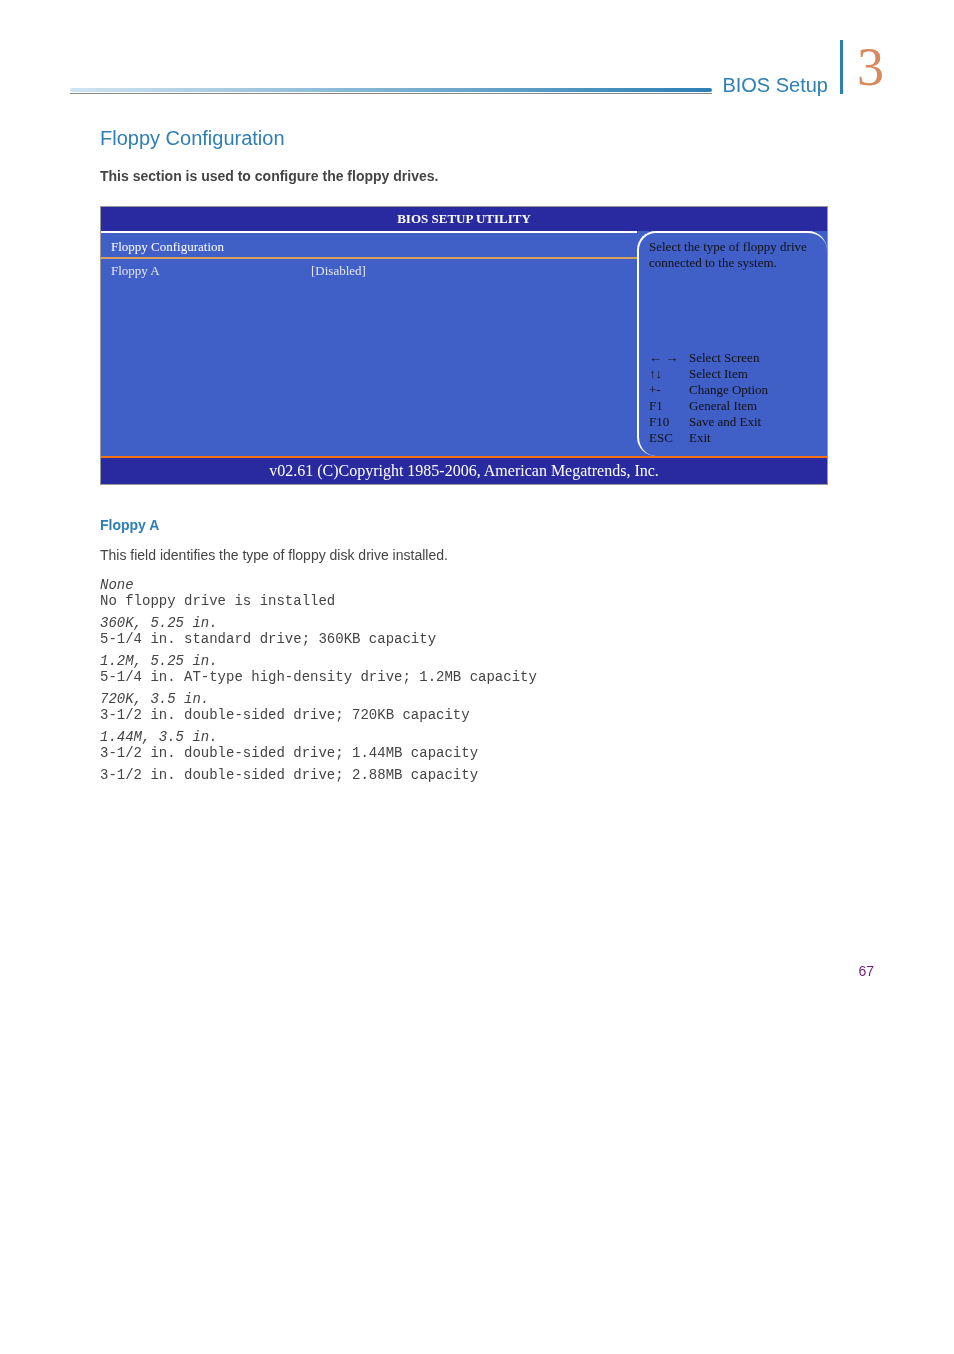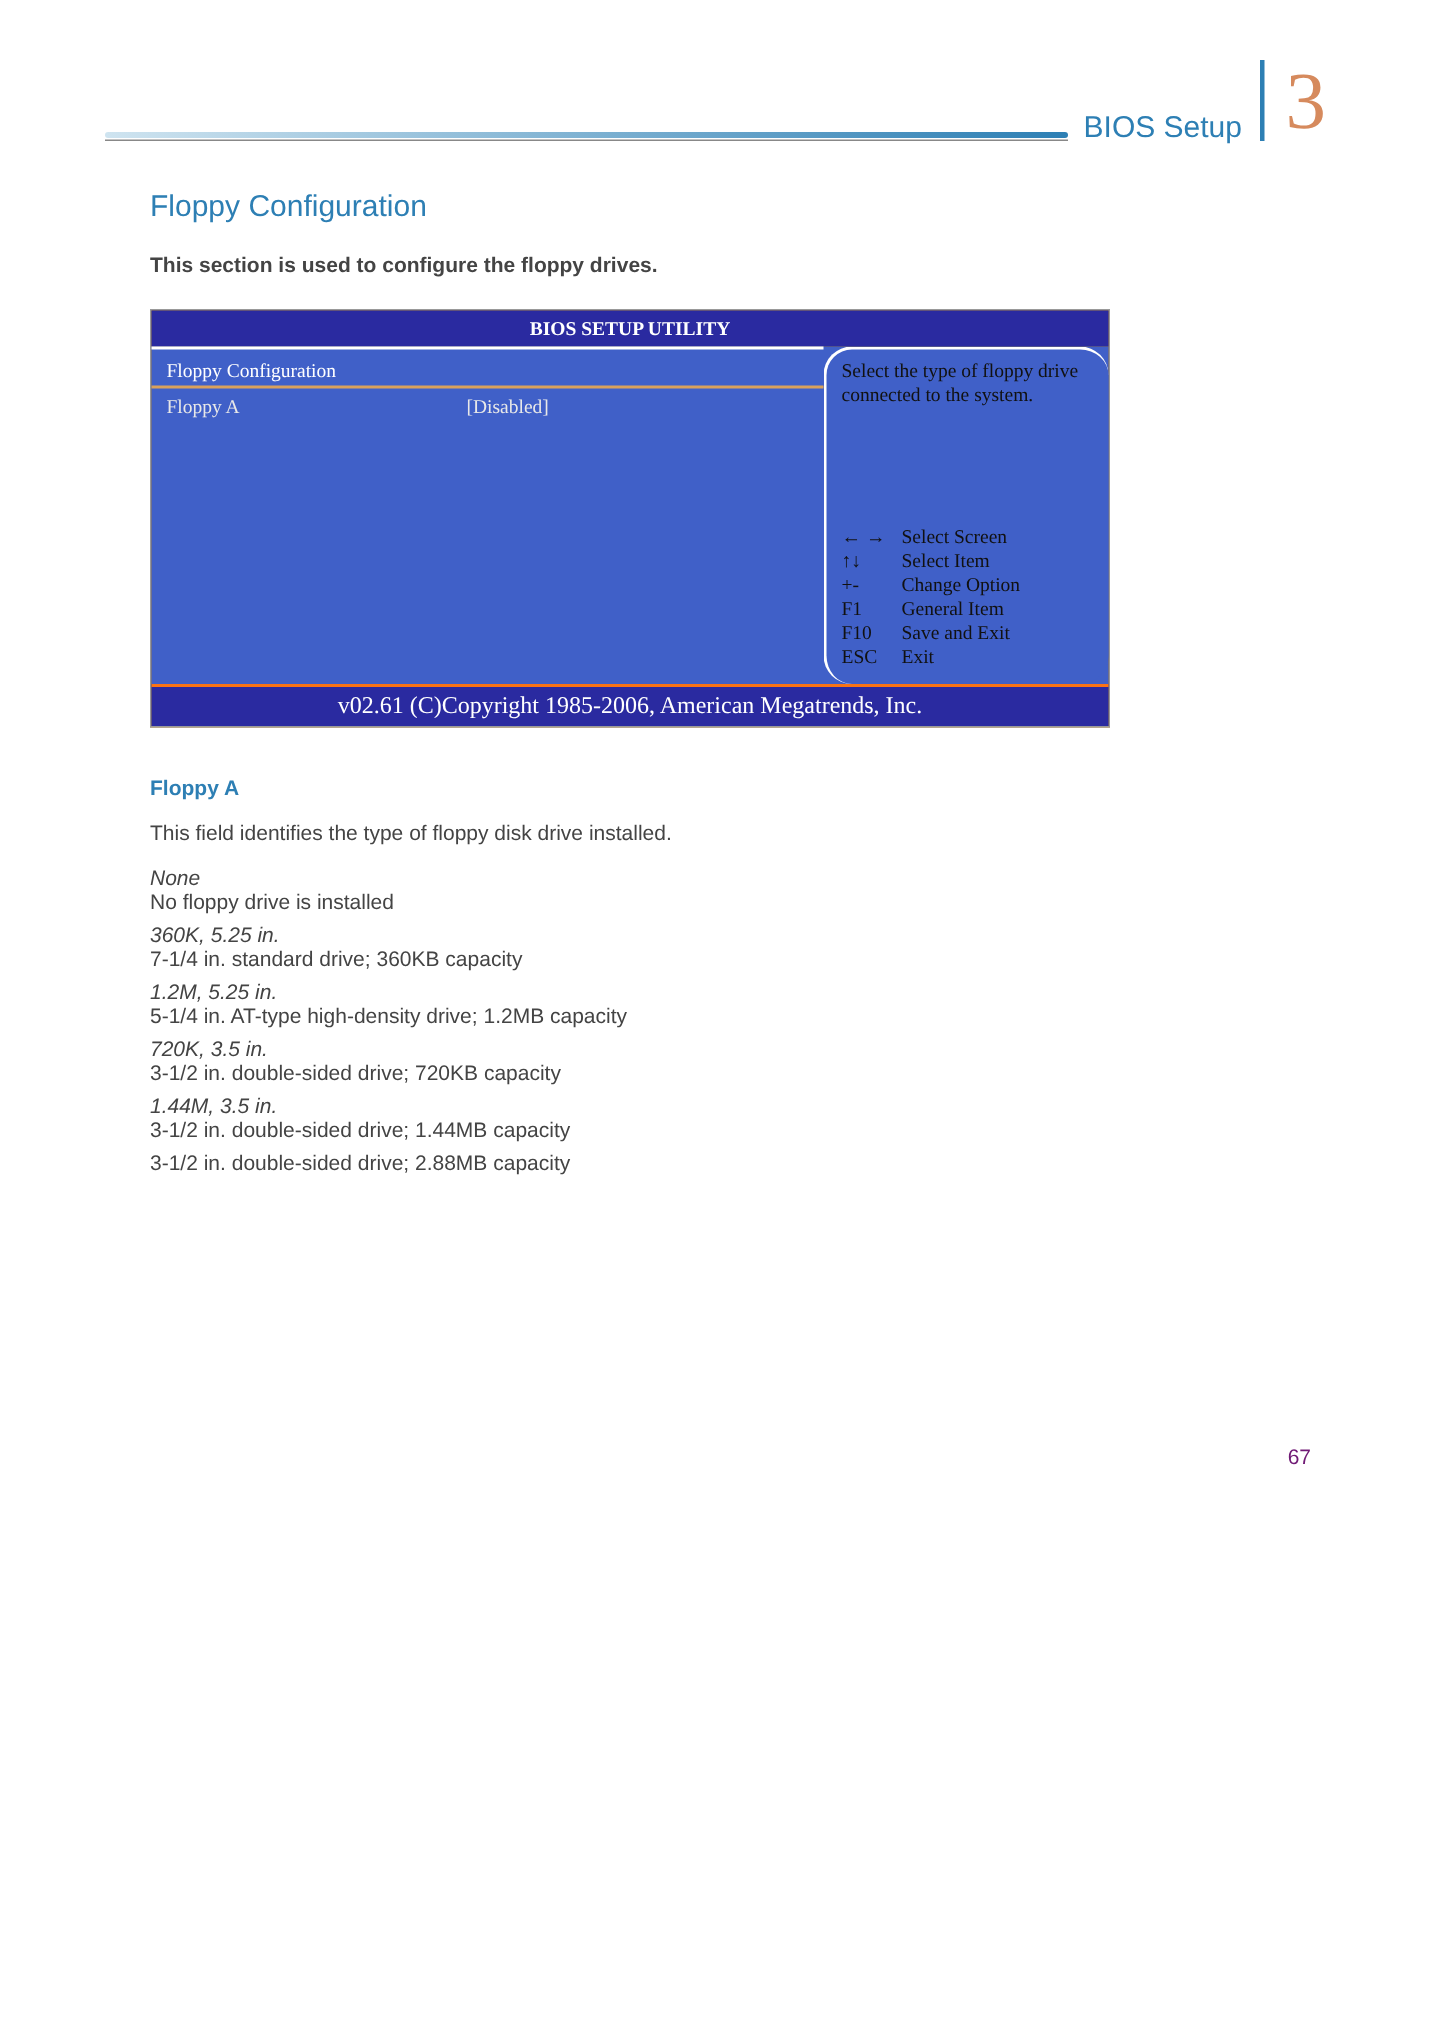--- a/index.html
+++ b/index.html
@@ -59,23 +59,23 @@
       margin-left: 30px;
     }
     .intro-text {
       font-size: 14px;
       margin-bottom: 22px;
       margin-left: 30px;
       color: #444;
       font-weight: bold;
     }
     .bios-box {
-      width: 640px;
-      margin-left: 30px;
-      background: #a16207;
+      width: 728px;
+      margin-left: 30px;
+      background: #3b82f6;
       border: 1px solid #999;
       font-family: "Times New Roman", serif;
       font-size: 13px;
     }
     .bios-title-bar {
       background: #2a2aa0;
       color: #fff;
       text-align: center;
       font-weight: bold;
       padding: 4px 0;
@@ -165,20 +165,21 @@
     }
     .body-text {
       font-size: 14px;
       margin-left: 30px;
       margin-bottom: 14px;
       color: #444;
     }
     .option-block {
       margin-left: 30px;
       margin-bottom: 6px;
+      font-family: Liberation Mono, monospace;
     }
     .option-name {
       font-style: italic;
       font-size: 14px;
       color: #444;
     }
     .option-desc {
       font-size: 14px;
       color: #444;
     }
@@ -252,21 +253,21 @@
 <div class="sub-heading">Floppy A</div>
 
 <div class="body-text">This field identifies the type of floppy disk drive installed.</div>
 
 <div class="option-block">
   <div class="option-name">None</div>
   <div class="option-desc">No floppy drive is installed</div>
 </div>
 <div class="option-block">
   <div class="option-name">360K, 5.25 in.</div>
-  <div class="option-desc">7-1/4 in. standard drive; 360KB capacity</div>
+  <div class="option-desc">5-1/4 in. standard drive; 360KB capacity</div>
 </div>
 <div class="option-block">
   <div class="option-name">1.2M, 5.25 in.</div>
   <div class="option-desc">5-1/4 in. AT-type high-density drive; 1.2MB capacity</div>
 </div>
 <div class="option-block">
   <div class="option-name">720K, 3.5 in.</div>
   <div class="option-desc">3-1/2 in. double-sided drive; 720KB capacity</div>
 </div>
 <div class="option-block">

